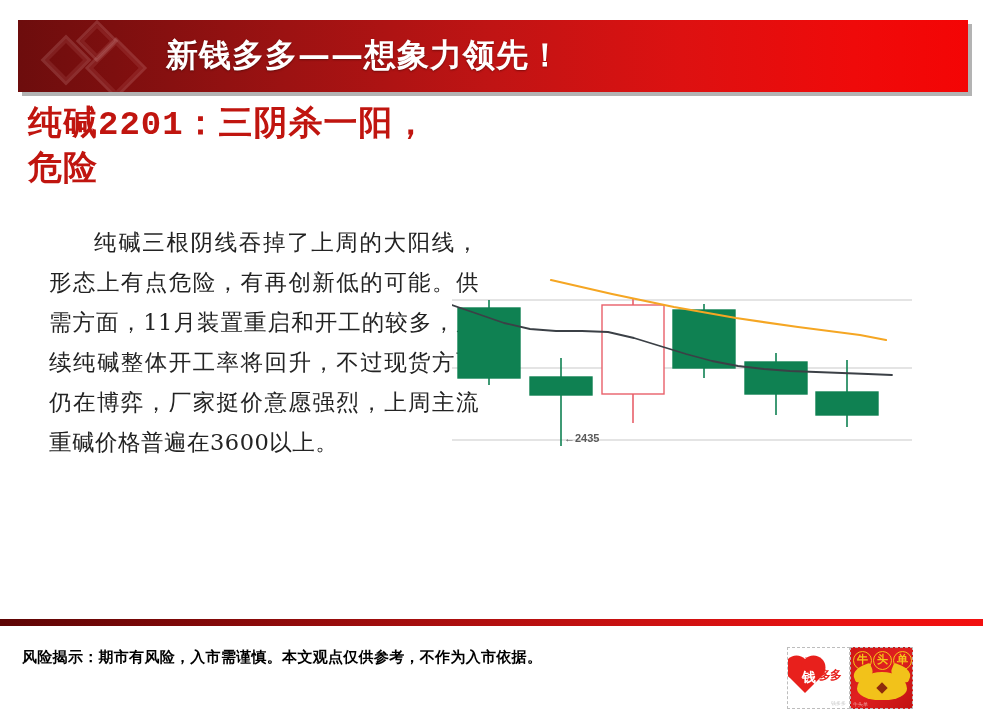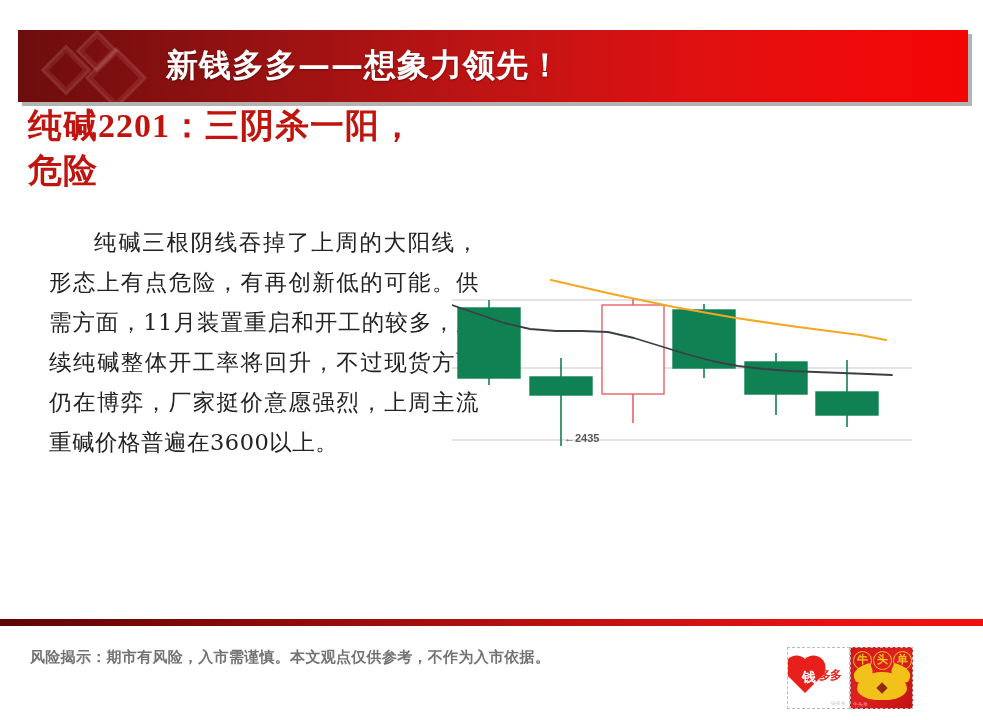--- a/index.html
+++ b/index.html
@@ -4,21 +4,21 @@
 <style>
   html,body{margin:0;padding:0;}
   body{
     width:983px;height:720px;overflow:hidden;position:relative;
     background:#ffffff;
     font-family:"Liberation Serif",serif;
   }
 
   
   #banner-wrap{
-    position:absolute;left:18px;top:30px;width:950px;height:60px;
+    position:absolute;left:18px;top:20px;width:950px;height:60px;
   }
   #banner-shadow{
     position:absolute;left:4px;top:4px;width:950px;height:72px;
     background:#9a9a9a;filter:blur(0.5px);opacity:.75;
   }
   #banner{
     position:absolute;left:0;top:0;width:950px;height:72px;
     background:linear-gradient(90deg,#6d0d0d 0%,#7d0f0f 10%,#9c1212 28%,#c01414 50%,#dd1111 70%,#ef0a0a 88%,#f40505 100%);
     overflow:hidden;
   }
@@ -36,21 +36,21 @@
     position:absolute;left:148px;top:50%;transform:translateY(-50%);
     color:#ffffff;font-size:32px;font-weight:bold;letter-spacing:1px;
     white-space:nowrap;text-shadow:0 1px 2px rgba(0,0,0,.35);
     font-family:"DejaVu Serif",serif;
   }
 
   
   #slide-title{
     position:absolute;left:28px;top:103px;width:420px;
     color:#c0150f;font-size:34px;font-weight:bold;line-height:1.33;
-    font-family:Liberation Serif, serif;letter-spacing:1px;
+    font-family:Liberation Mono, monospace;letter-spacing:1px;
   }
 
   
   #body-text{
     position:absolute;left:22px;top:222px;width:430px;
     color:#232323;font-size:22.5px;line-height:1.78;
     text-indent:2em;text-align:justify;letter-spacing:.5px;
     font-family:"DejaVu Serif",serif;
     margin-left:27px;
   }
@@ -61,22 +61,22 @@
   }
   #chart svg{display:block;}
 
   
   #footer-rule{
     position:absolute;left:0;top:619px;width:983px;height:7px;
     background:linear-gradient(90deg,#5e0505 0%,#7d0808 18%,#a50e0e 42%,#cc1111 66%,#e81212 85%,#f21010 100%);
   }
   #footer-note{
     position:absolute;left:22px;top:648px;
-    color:#737373;font-size:15px;font-weight:bold;letter-spacing:.3px;
-    white-space:nowrap;font-family:"DejaVu Serif",serif;margin-left:8px;
+    color:#000000;font-size:15px;font-weight:bold;letter-spacing:.3px;
+    white-space:nowrap;font-family:"DejaVu Serif",serif;
   }
 
   
   #logos{
     position:absolute;left:787px;top:647px;width:126px;height:62px;
     display:flex;
   }
   .logo-box{
     position:relative;width:63px;height:62px;box-sizing:border-box;
     border:1px dashed #bdbdbd;overflow:hidden;

